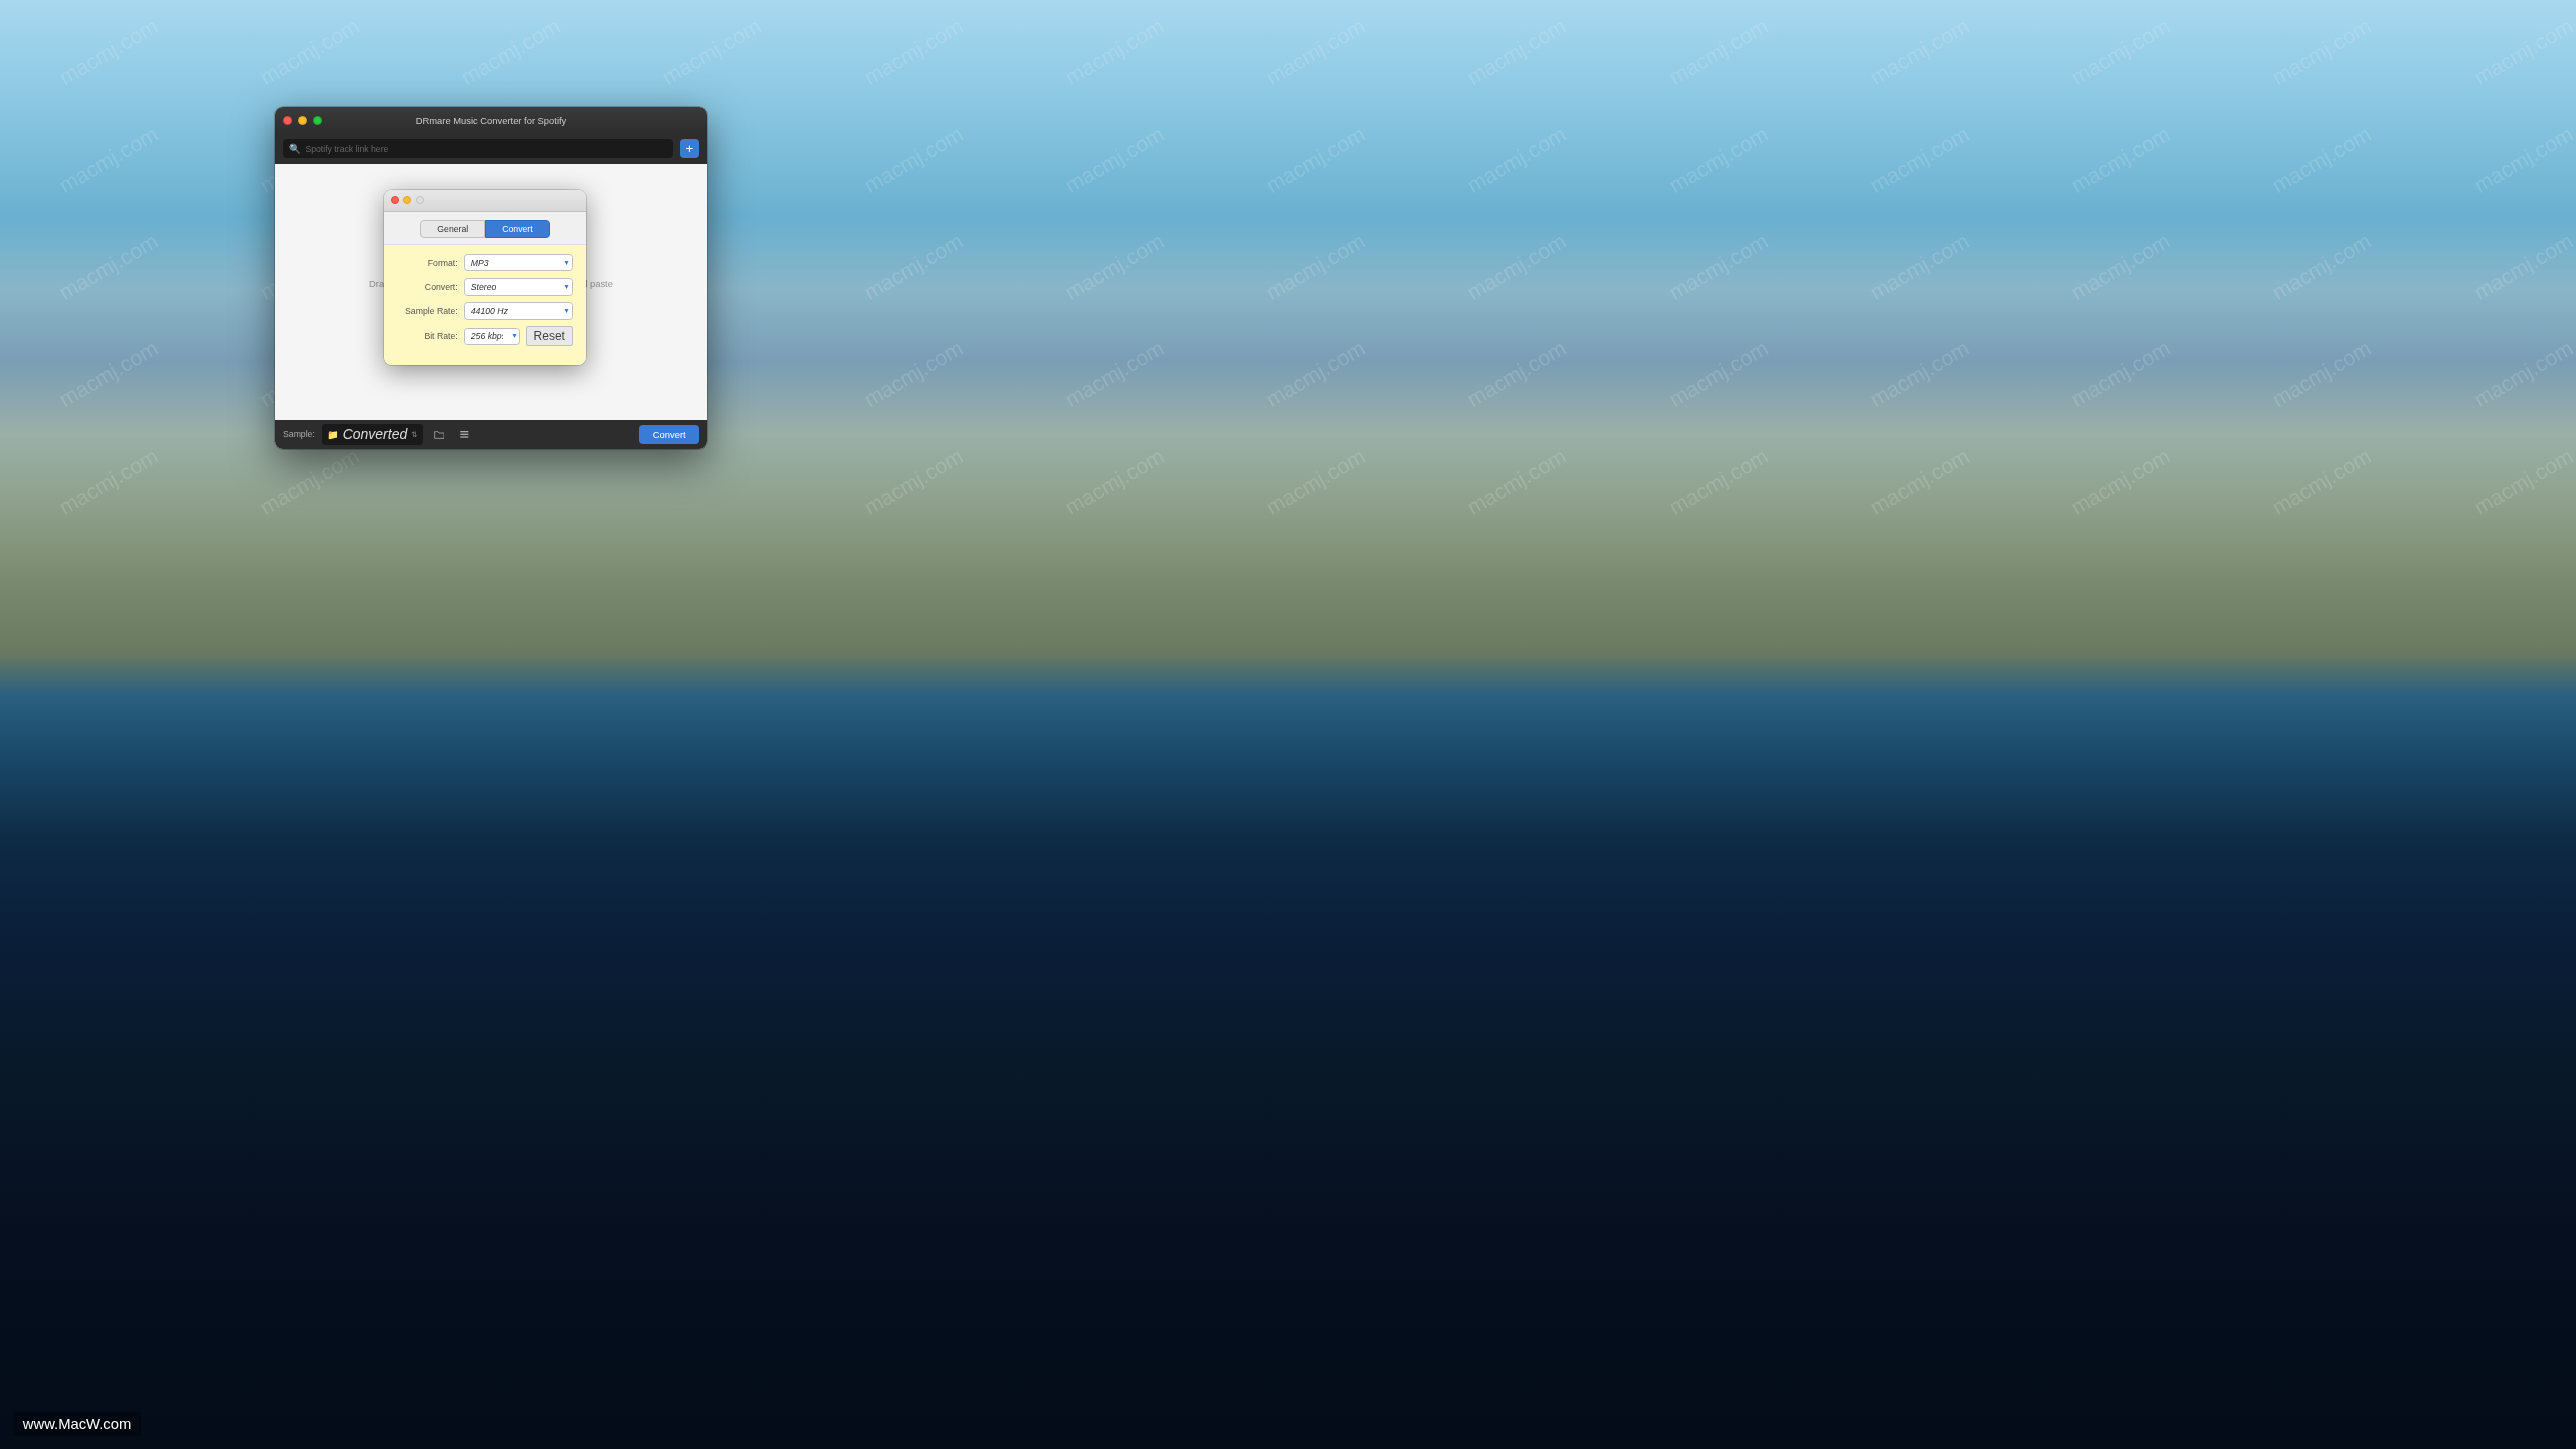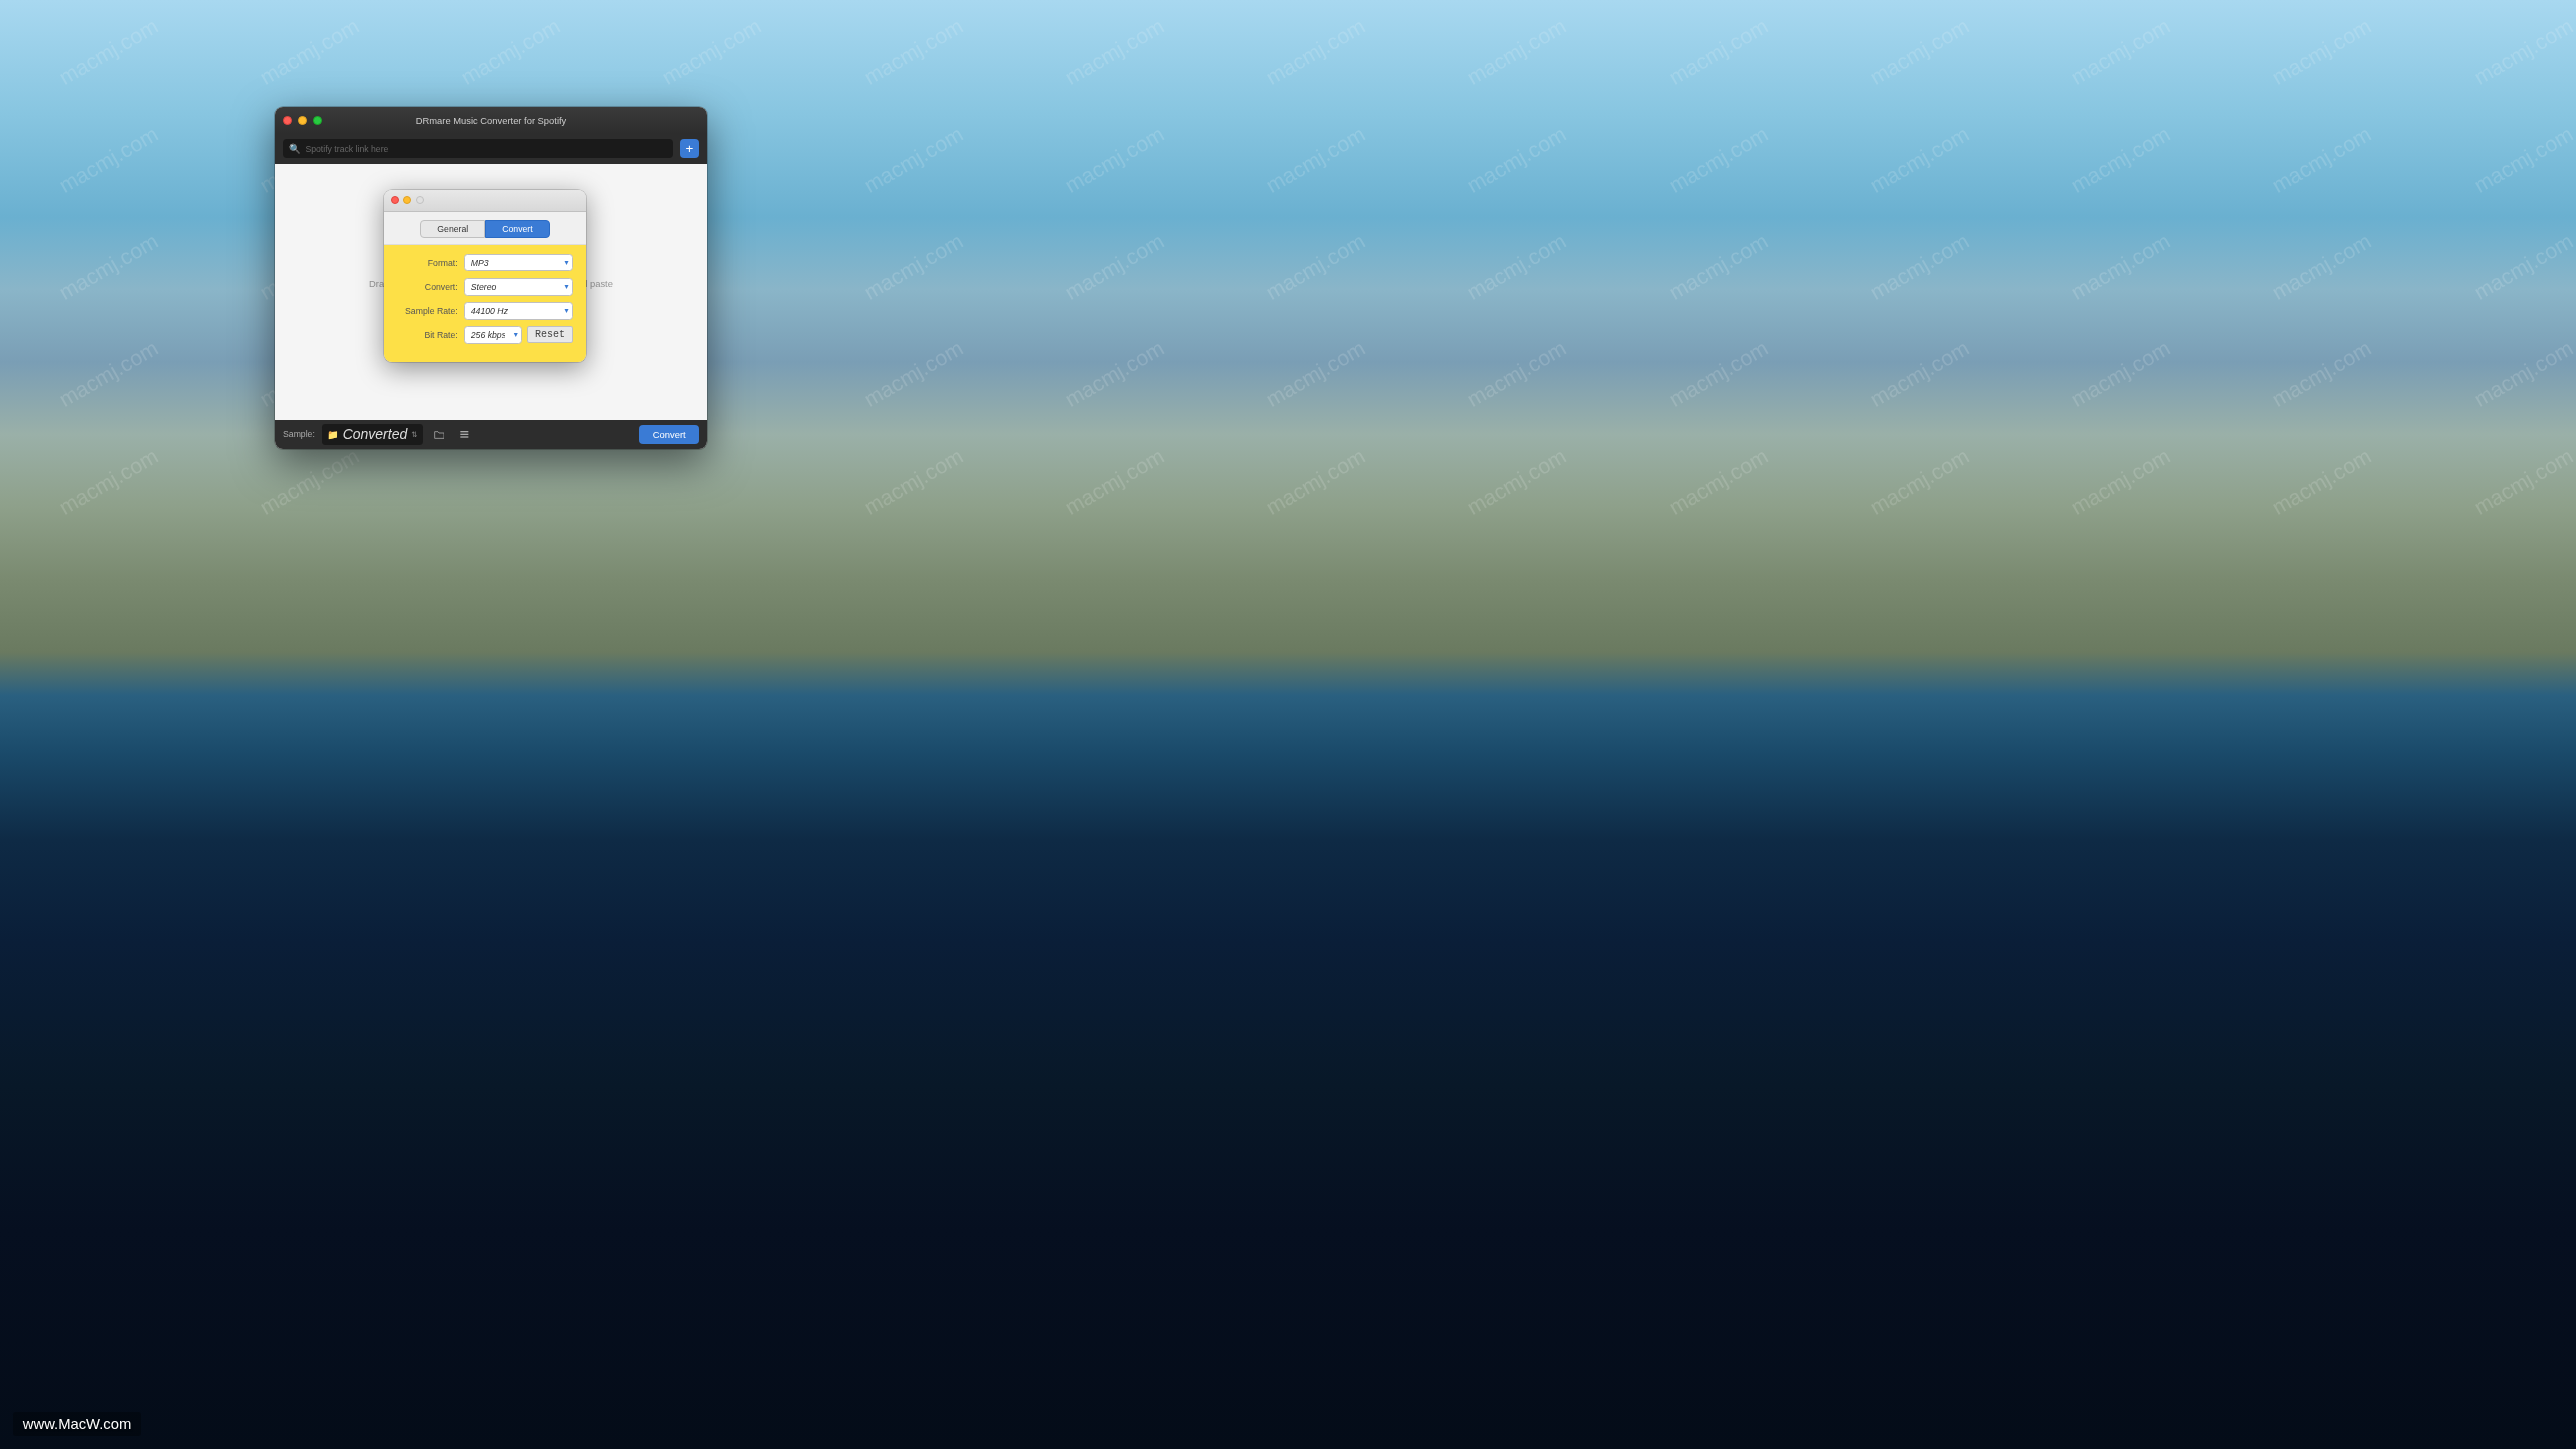--- a/index.html
+++ b/index.html
@@ -294,21 +294,21 @@
     }
 
     .pref-tab.active {
       background: #3a7bd5;
       color: white;
       border-color: #2a6bc5;
     }
 
     .pref-body {
       padding: 9.4px 13.4px 12px;
-      background: #fde047;
+      background: #fef9c3;
       border-top: 0.7px solid #ddd;
     }
 
     .pref-row {
       display: flex;
       align-items: center;
       margin-bottom: 6.7px;
     }
 
     .pref-label {
@@ -359,24 +359,23 @@
       align-items: center;
       gap: 5.4px;
       justify-content: flex-end;
     }
 
     .reset-btn {
       background: #e8e8e8;
       border: 0.7px solid #c0c0c0;
       border-radius: 2px;
       padding: 2px 6.7px;
-      font-size: 10px;
+      font-size: 12px;
       cursor: pointer;
       color: #444;
-      font-family: Liberation Mono, monospace;
     }
 
     
     .website-label {
       position: absolute;
       bottom: 13.4px;
       left: 13.4px;
       color: white;
       font-size: 14.8px;
       font-weight: 500;

